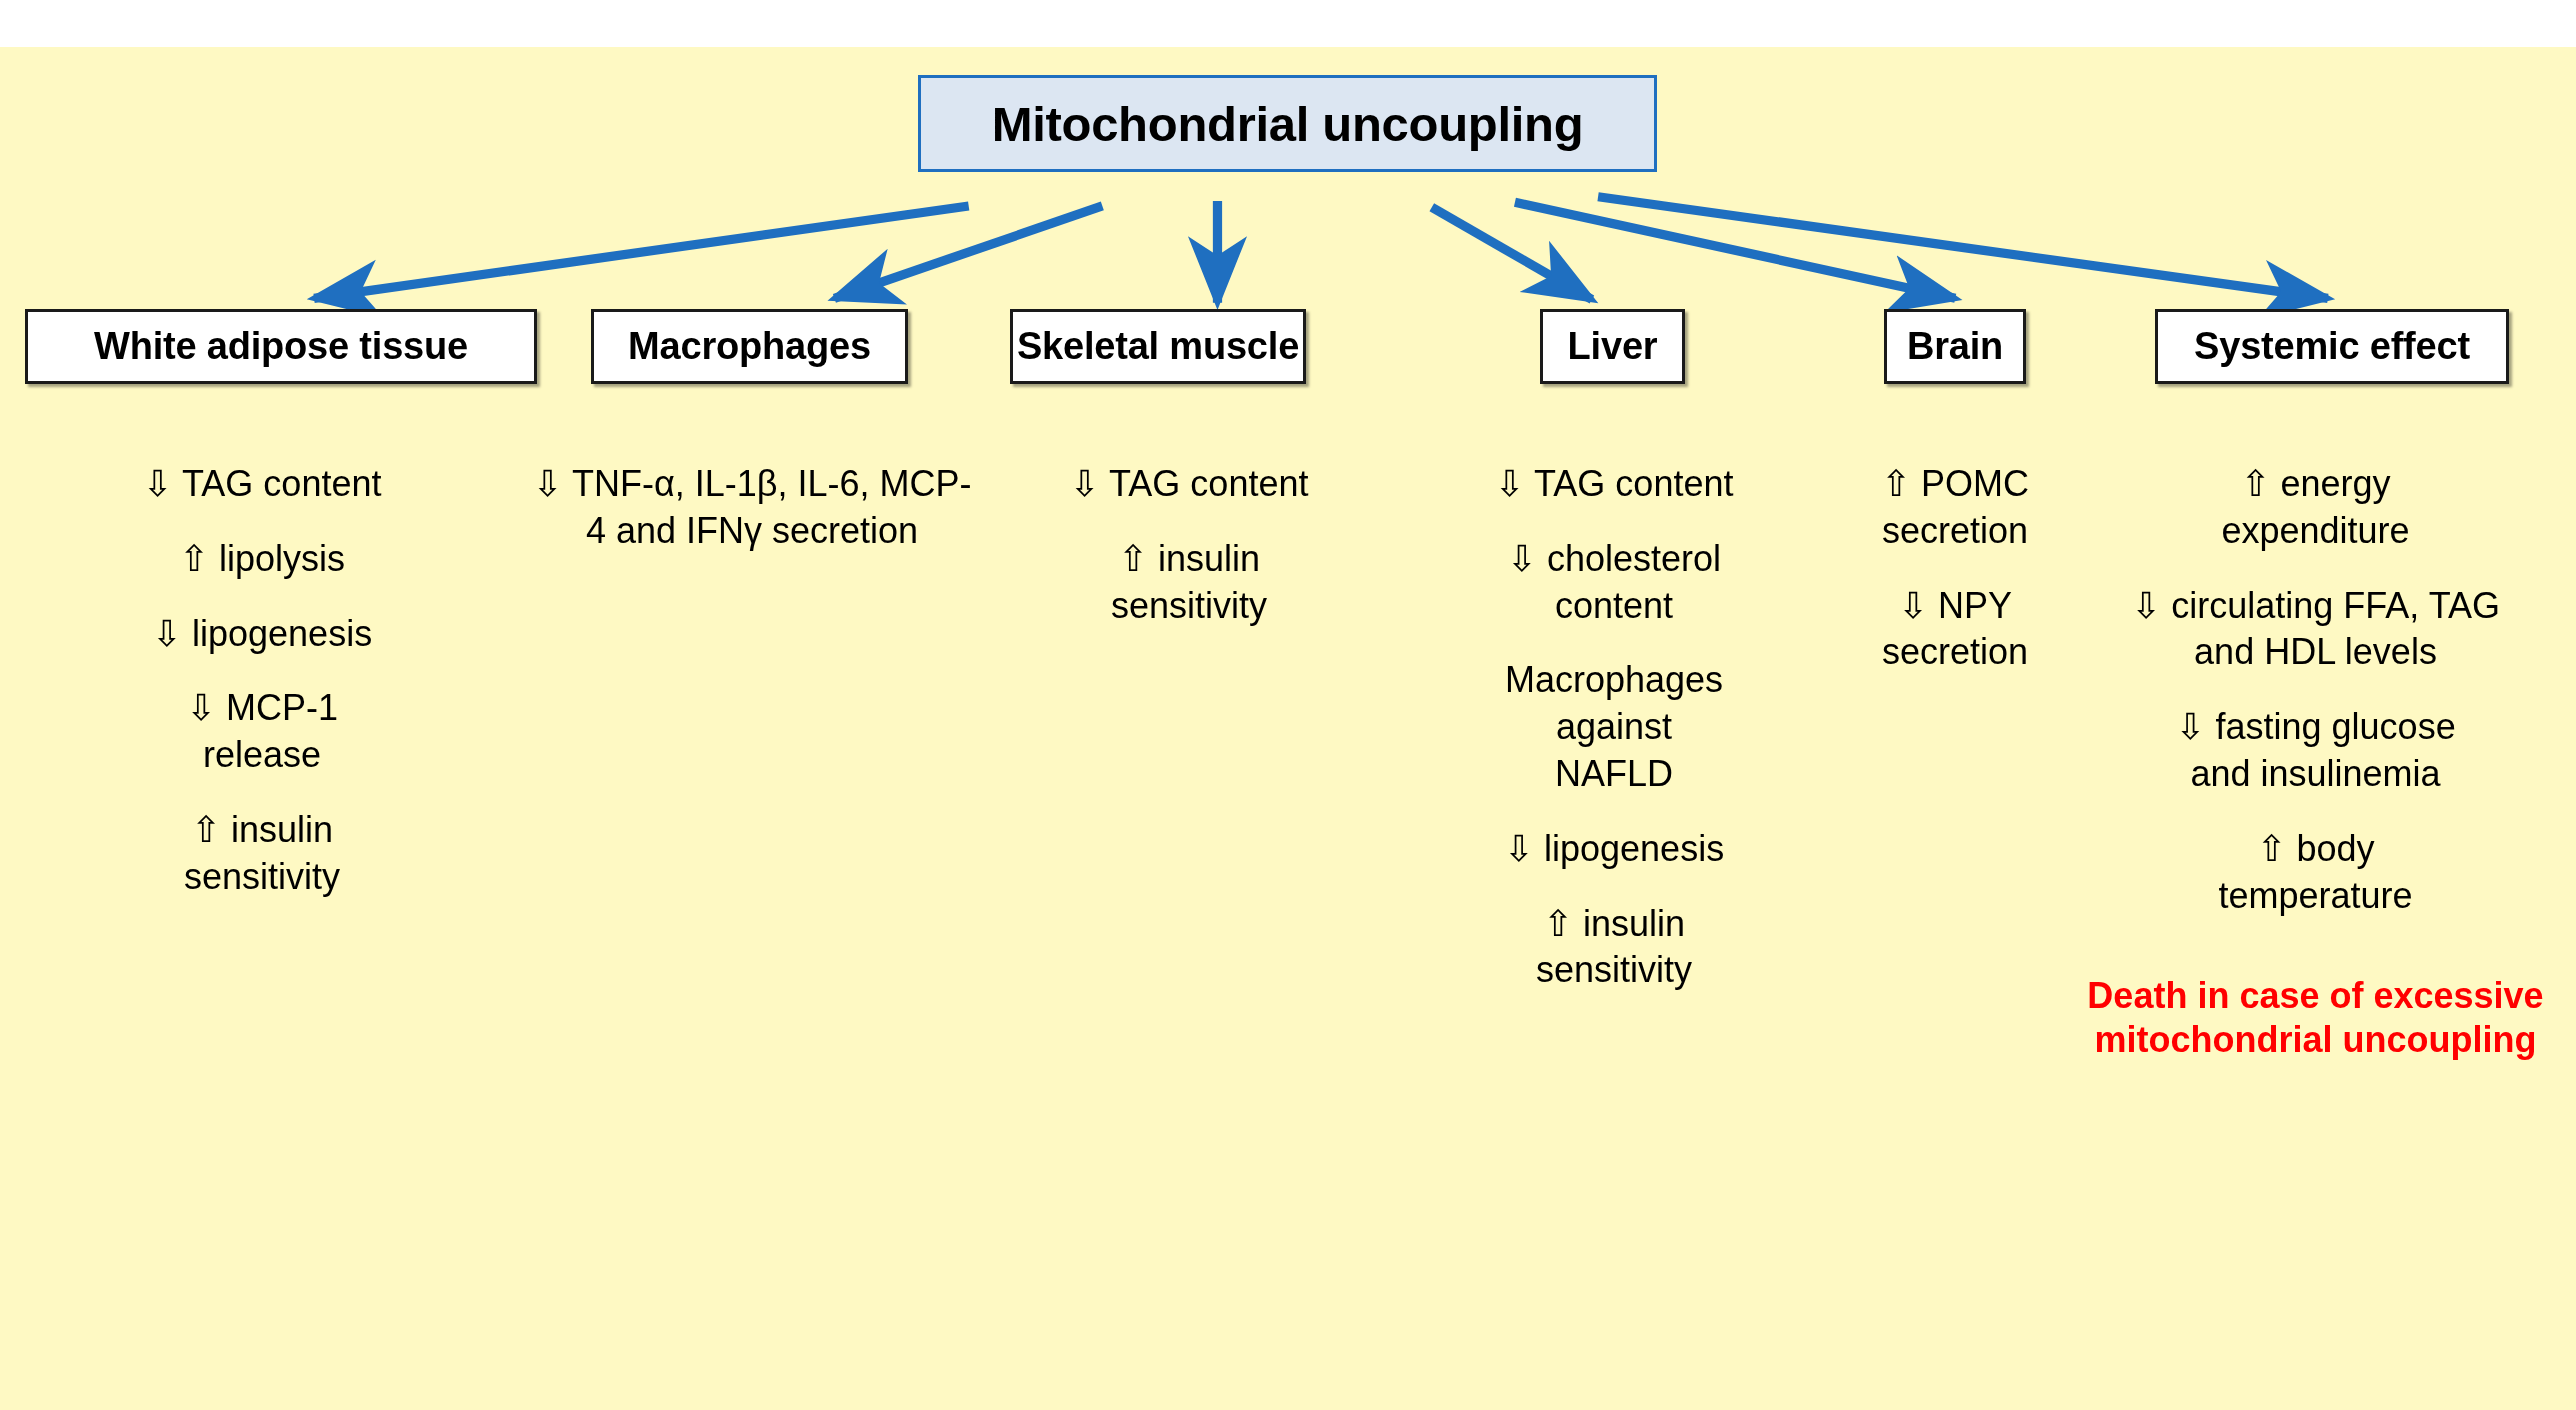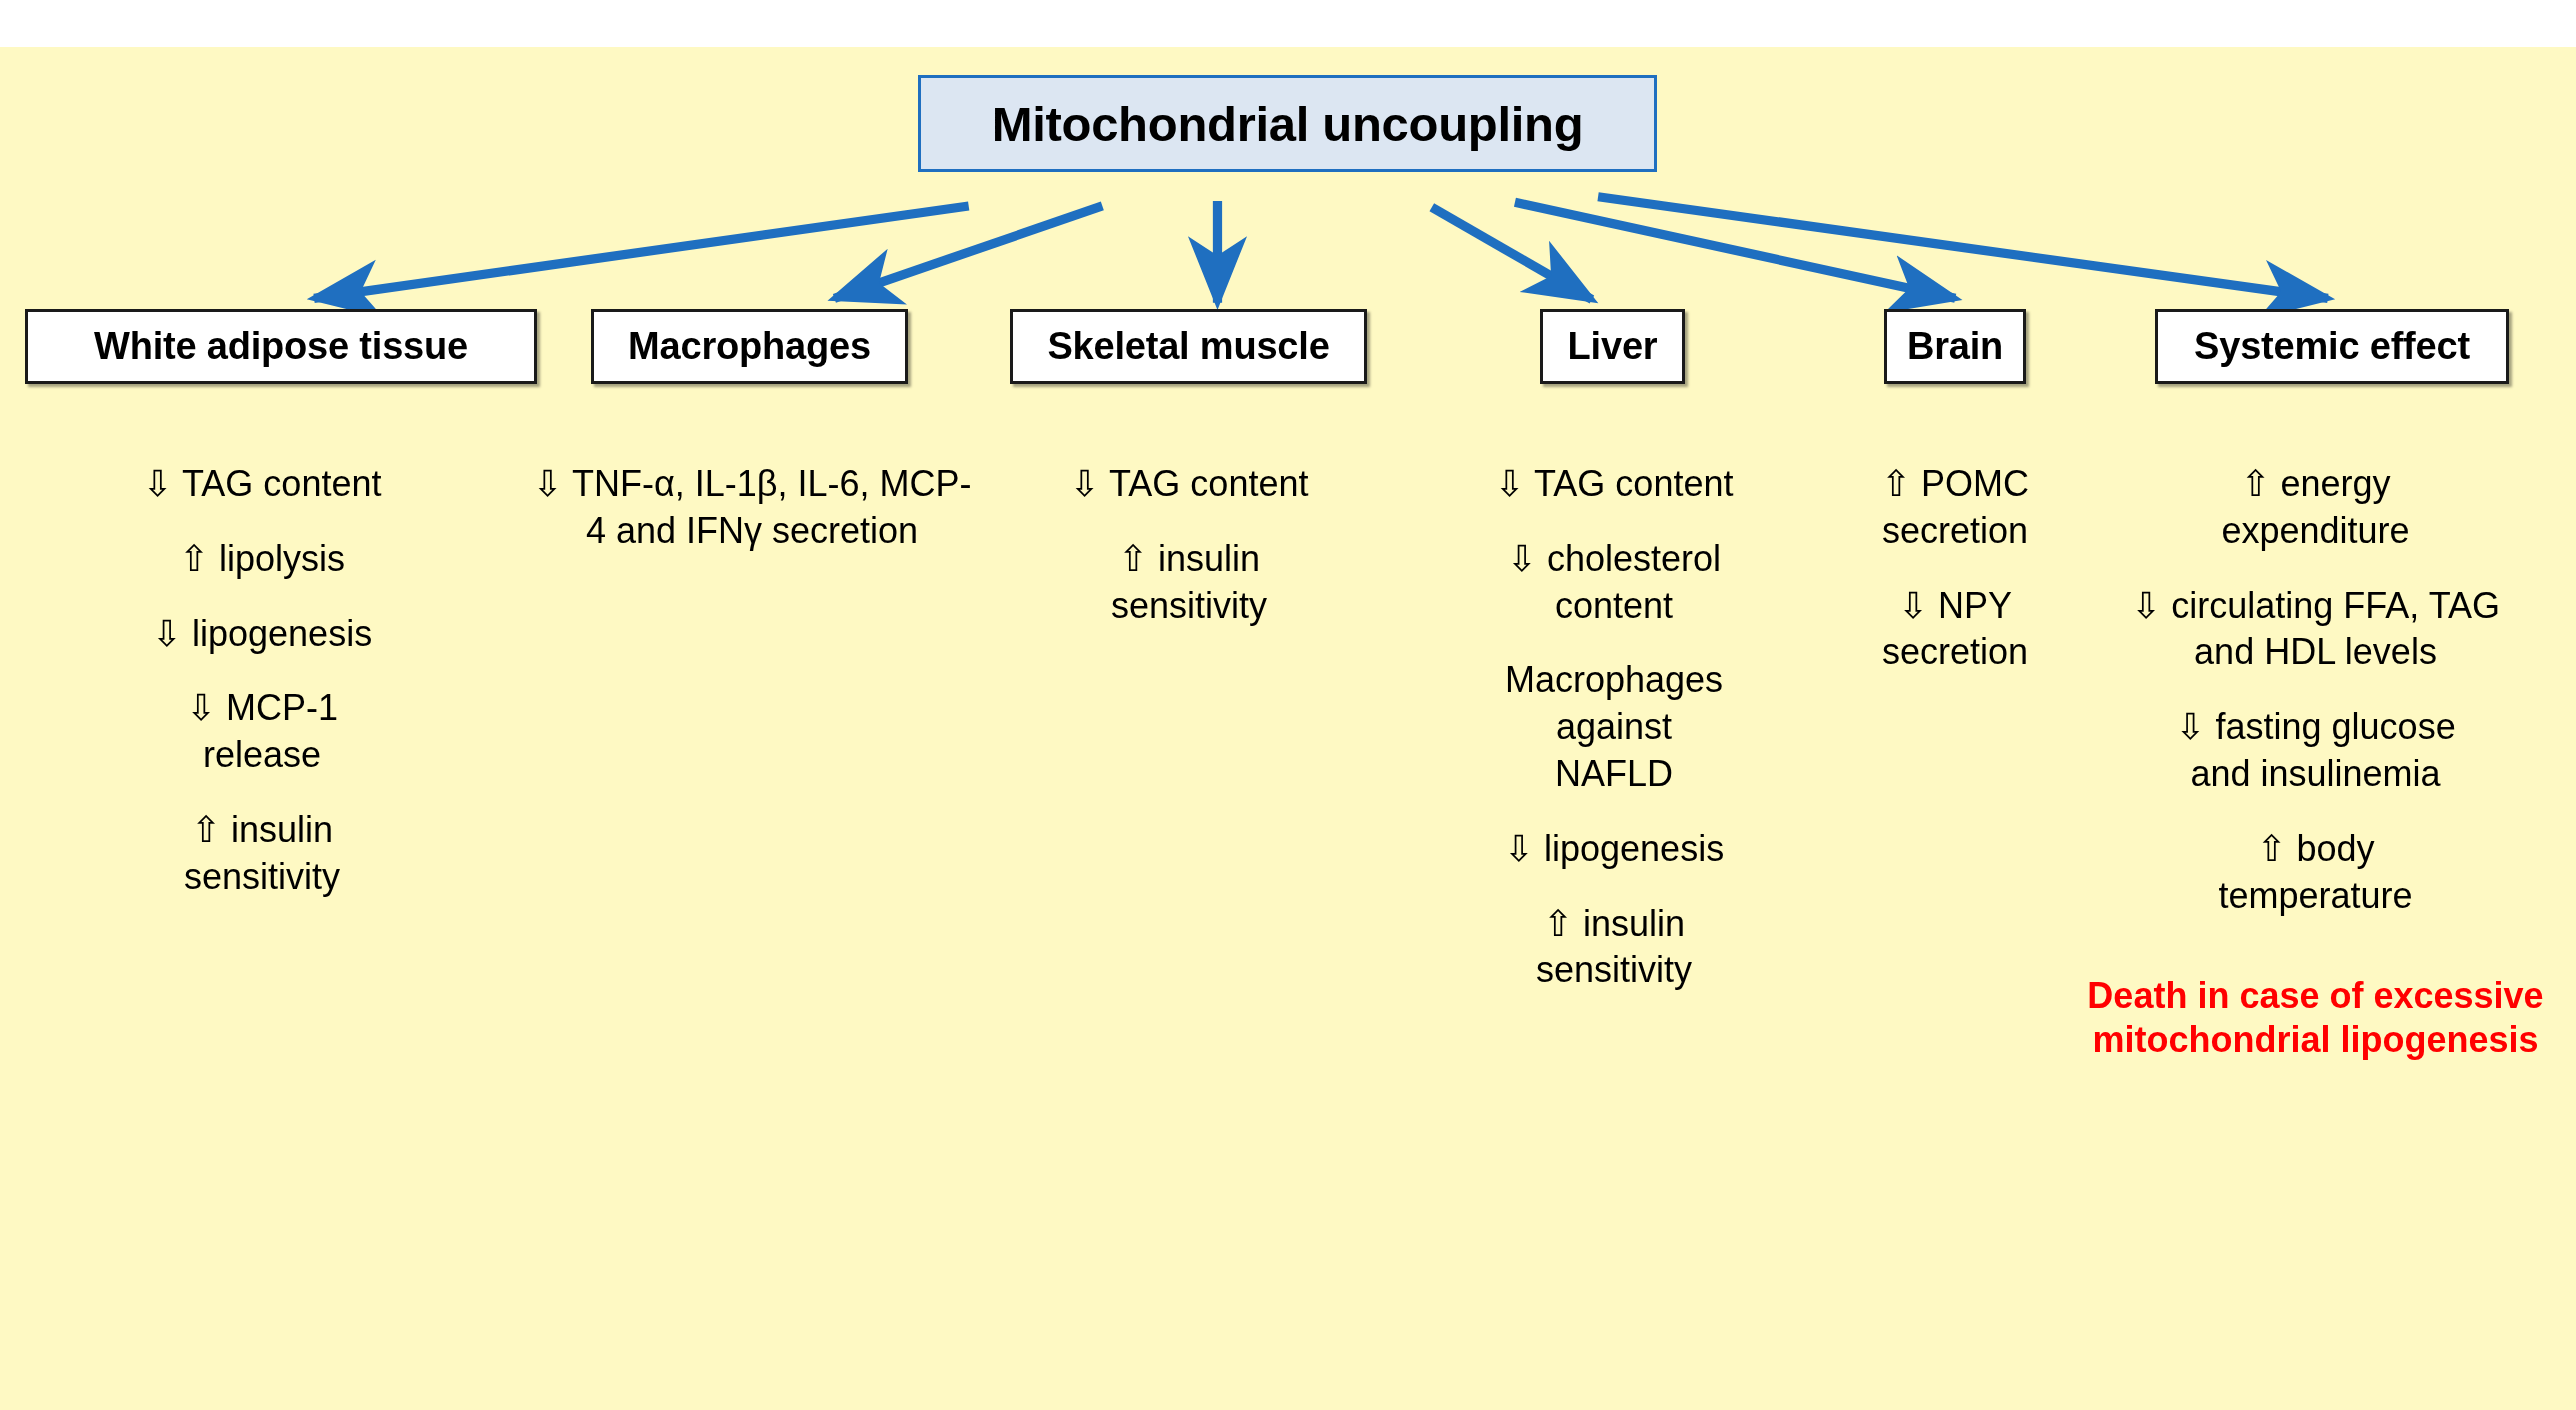--- a/index.html
+++ b/index.html
@@ -121,21 +121,21 @@
     <div class="entry" style="max-width:265px;margin-left:auto;margin-right:auto;">⇧ insulin sensitivity</div>
   </div>
 
   <div class="cat-box" style="left:591px; top:262px; width:317px; height:75px;">
     <span class="cat-text">Macrophages</span>
   </div>
   <div class="col-body" style="left:527px; top:414px; width:450px;">
     <div class="entry">⇩ TNF-α, IL-1β, IL-6, MCP-4 and IFNγ secretion</div>
   </div>
 
-  <div class="cat-box" style="left:1010px; top:262px; width:357px; height:75px;">
+  <div class="cat-box" style="left:1010px; top:262px; width:296px; height:75px;">
     <span class="cat-text">Skeletal muscle</span>
   </div>
   <div class="col-body" style="left:1001px; top:414px; width:376px;">
     <div class="entry">⇩ TAG content</div>
     <div class="entry" style="max-width:259px;margin-left:auto;margin-right:auto;">⇧ insulin sensitivity</div>
   </div>
 
   <div class="cat-box" style="left:1540px; top:262px; width:145px; height:75px;">
     <span class="cat-text">Liver</span>
   </div>
@@ -156,17 +156,17 @@
   </div>
 
   <div class="cat-box" style="left:2155px; top:262px; width:354px; height:75px;">
     <span class="cat-text">Systemic effect</span>
   </div>
   <div class="col-body" style="left:2066px; top:414px; width:499px;">
     <div class="entry" style="max-width:277px;margin-left:auto;margin-right:auto;">⇧ energy expenditure</div>
     <div class="entry" style="max-width:376px;margin-left:auto;margin-right:auto;">⇩ circulating FFA, TAG and HDL levels</div>
     <div class="entry" style="max-width:326px;margin-left:auto;margin-right:auto;">⇩ fasting glucose and insulinemia</div>
     <div class="entry" style="max-width:265px;margin-left:auto;margin-right:auto;margin-bottom:55px;">⇧ body temperature</div>
-    <div class="entry danger" style="max-width:487px;margin-left:auto;margin-right:auto;">Death in case of excessive mitochondrial lipogenesis</div>
+    <div class="entry danger" style="max-width:487px;margin-left:auto;margin-right:auto;">Death in case of excessive mitochondrial uncoupling</div>
   </div>
 
 </div>
 
 
 </body></html>

